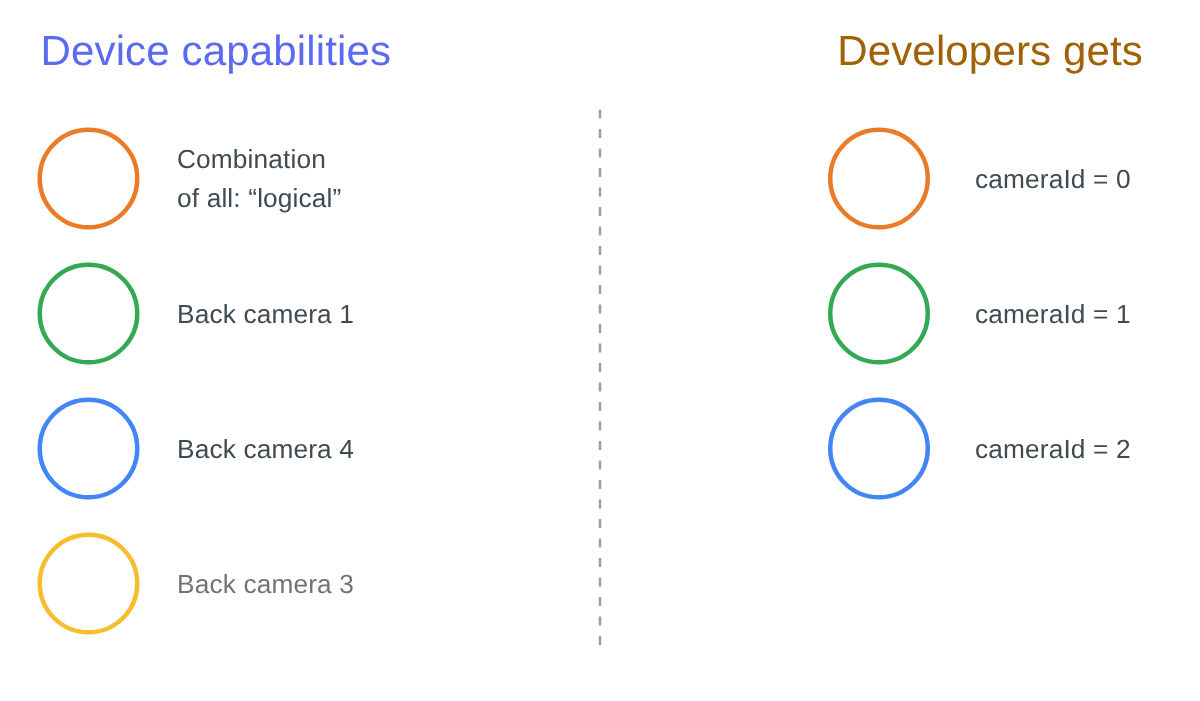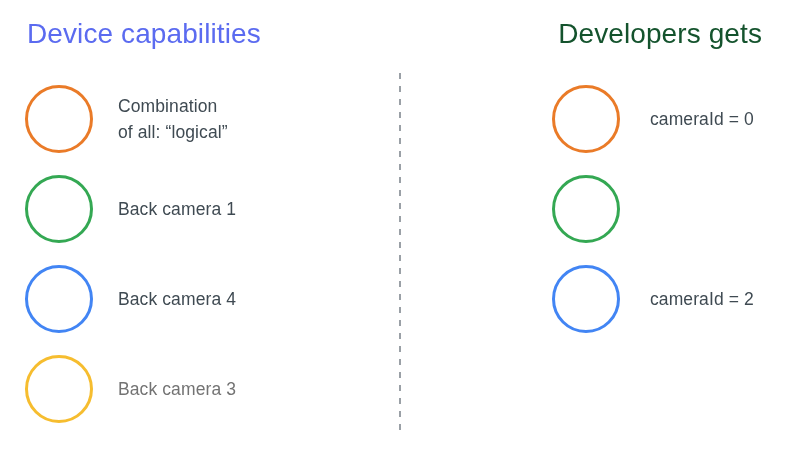--- a/index.html
+++ b/index.html
@@ -125,29 +125,30 @@
     </div>
   </div>
 
   <div class="divider">
     <svg width="2" height="363" viewBox="0 0 2 363" xmlns="http://www.w3.org/2000/svg" aria-hidden="true">
       <line class="divider-line" x1="1" y1="0" x2="1" y2="363" stroke="#9aa0a6"></line>
     </svg>
   </div>
 
   <div class="column right">
-    <div class="col-heading" style="color: #14532d;">Developers gets</div>
+    <div class="col-heading" style="color: #a16207;">Developers gets</div>
 
     <div class="row row-0">
       <div class="circle" style="border-color: rgb(234, 123, 40);"></div>
       <div class="row-label" style="color: rgb(63, 74, 82);">cameraId = 0</div>
     </div>
 
     <div class="row row-1">
       <div class="circle" style="border-color: rgb(52, 168, 83);"></div>
+      <div class="row-label" style="color: rgb(63, 74, 82);">cameraId = 1</div>
     </div>
 
     <div class="row row-2">
       <div class="circle" style="border-color: rgb(66, 133, 244);"></div>
       <div class="row-label" style="color: rgb(63, 74, 82);">cameraId = 2</div>
     </div>
 
   </div>
 
 </div>

